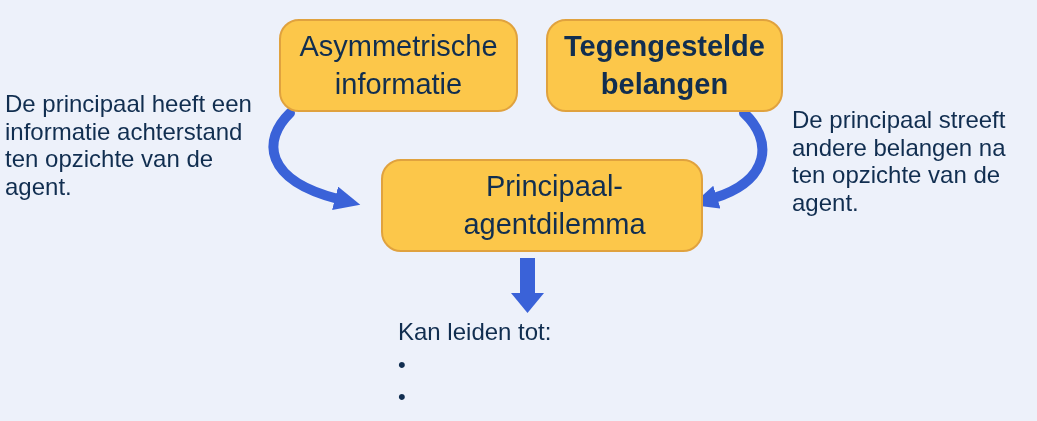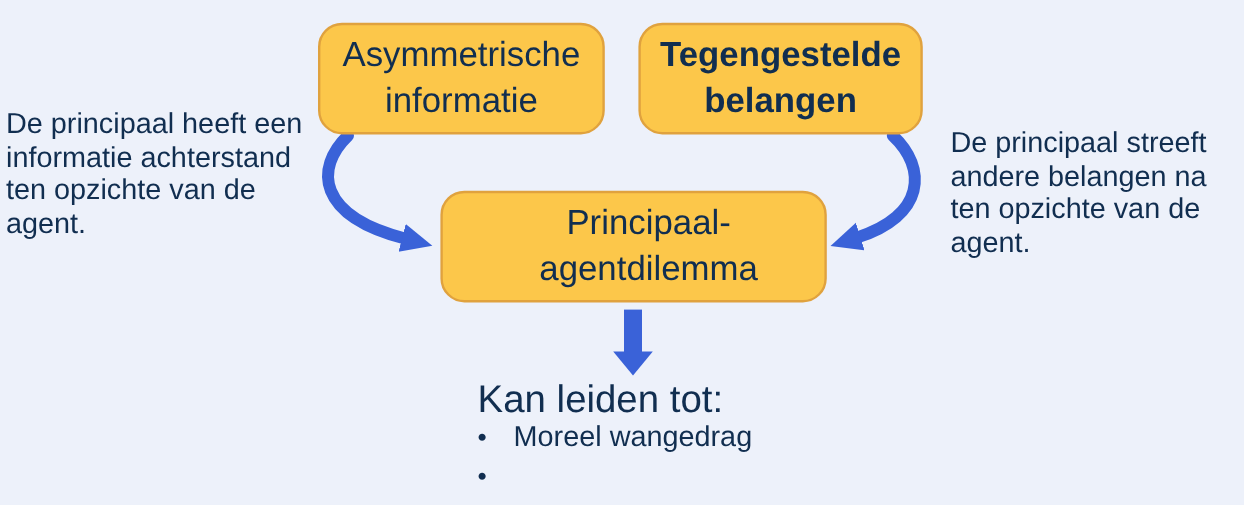--- a/index.html
+++ b/index.html
@@ -23,20 +23,21 @@
     justify-content: center;
     text-align: center;
     white-space: pre-line;
     font-size: 29px;
     line-height: 1.3;
     color: var(--text-navy, #112E50);
     background: var(--box-fill, #FCC74A);
     border: 2px solid var(--box-border, #E0A23E);
     border-radius: 20px;
     z-index: 2;
+    margin-left: 14px;
   }
   .box-asym    { left: 265px; top: 19px;  width: 239px; height: 93px; }
   .box-opposed { left: 532px; top: 19px;  width: 237px; height: 93px; font-weight: bold; }
   .box-central { left: 367px; top: 159px; width: 322px; height: 93px; padding-left: 25px; }
   .note {
     position: absolute;
     font-size: 24px;
     line-height: 27.5px;
     white-space: pre-line;
     color: var(--text-navy, #112E50);
@@ -58,21 +59,21 @@
     stroke-linecap: round;
   }
   .arrow-fill, .arrowhead { fill: var(--arrow-blue, #3A62D8); }
   .outcome {
     position: absolute;
     left: 398px; top: 317px;
     z-index: 2;
     color: var(--text-navy, #112E50);
   }
   .outcome-heading {
-    font-size: 32px;
+    font-size: 24px;
     line-height: 30px;
     font-weight: normal;
   }
   .outcome-list { list-style: none; margin-top: 2px; }
   .outcome-list li {
     display: flex;
     align-items: baseline;
     font-size: 24px;
     line-height: 32px;
   }
@@ -117,21 +118,20 @@
       <rect class="arrow-fill" x="520" y="258" width="15" height="37"></rect>
       <polygon class="arrow-fill" points="511,293 544,293 527.5,313"></polygon>
     </g>
   </svg>
 
   <div class="outcome">
     <div class="outcome-heading">Kan leiden tot:</div>
     <ul class="outcome-list">
       <li>
         <span class="bullet">•</span>
-        <span>Moreel wangedrag</span>
       </li>
       <li>
         <span class="bullet">•</span>
       </li>
     </ul>
   </div>
 
 </div>
 
 </body></html>

